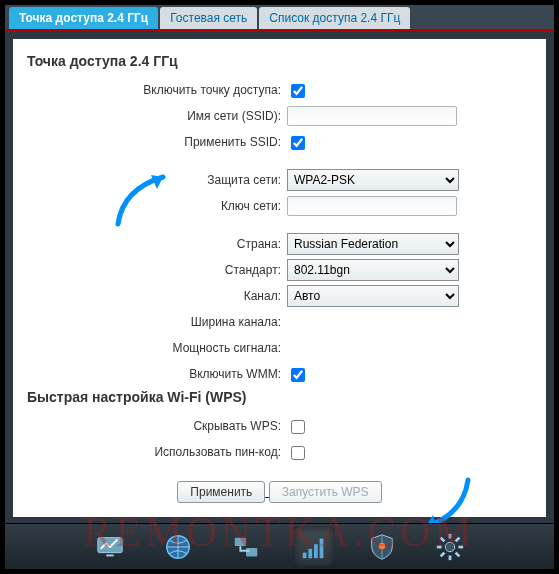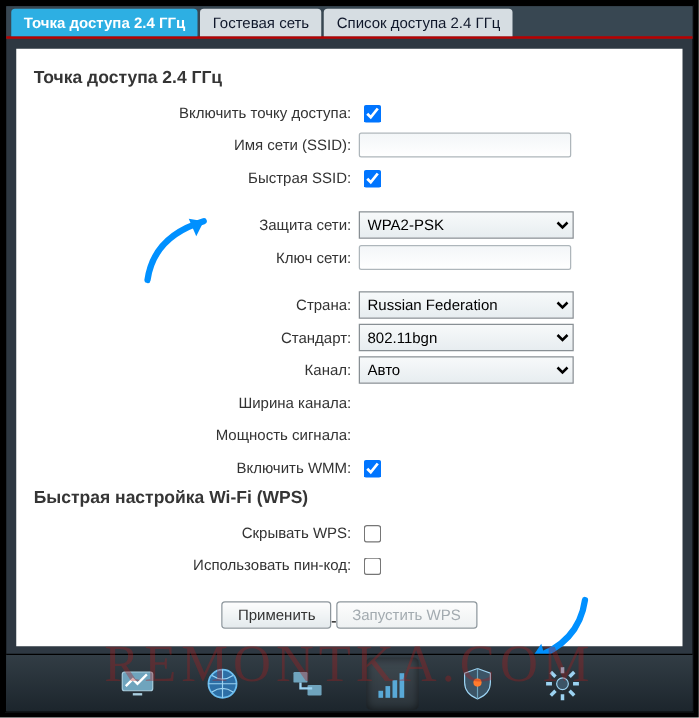--- a/index.html
+++ b/index.html
@@ -37,21 +37,21 @@
     align-self:flex-end;
     cursor:pointer;
   }
   .tab.active {
     background:#2dafe3;
     color:#fff;
     font-weight:bold;
   }
   .tab.inactive {
     background:#d6dde2;
-    color:#0f172a;
+    color:#0369a1;
   }
 
   .panel {
     background:#fff;
     margin:8px;
     height:478px;
     padding:14px 14px 10px 14px;
     position:relative;
   }
 
@@ -192,21 +192,21 @@
     <div class="form">
       <div class="row">
         <div class="lbl">Включить точку доступа:</div>
         <div class="fld"><input type="checkbox" checked="" style=""></div>
       </div>
       <div class="row">
         <div class="lbl">Имя сети (SSID):</div>
         <div class="fld"><input type="text" value="" style=""></div>
       </div>
       <div class="row">
-        <div class="lbl">Быстрая SSID:</div>
+        <div class="lbl">Применить SSID:</div>
         <div class="fld"><input type="checkbox" checked="" style=""></div>
       </div>
 
       <div class="row gap-before">
         <div class="lbl">Защита сети:</div>
         <div class="fld"><select><option>WPA2-PSK</option></select></div>
       </div>
       <div class="row">
         <div class="lbl">Ключ сети:</div>
         <div class="fld"><input type="text" value="" style=""></div>

